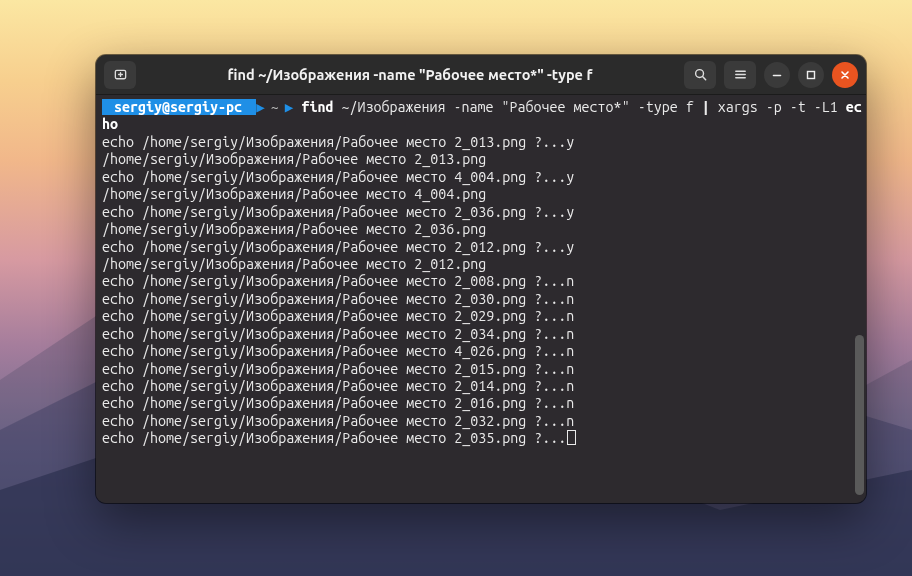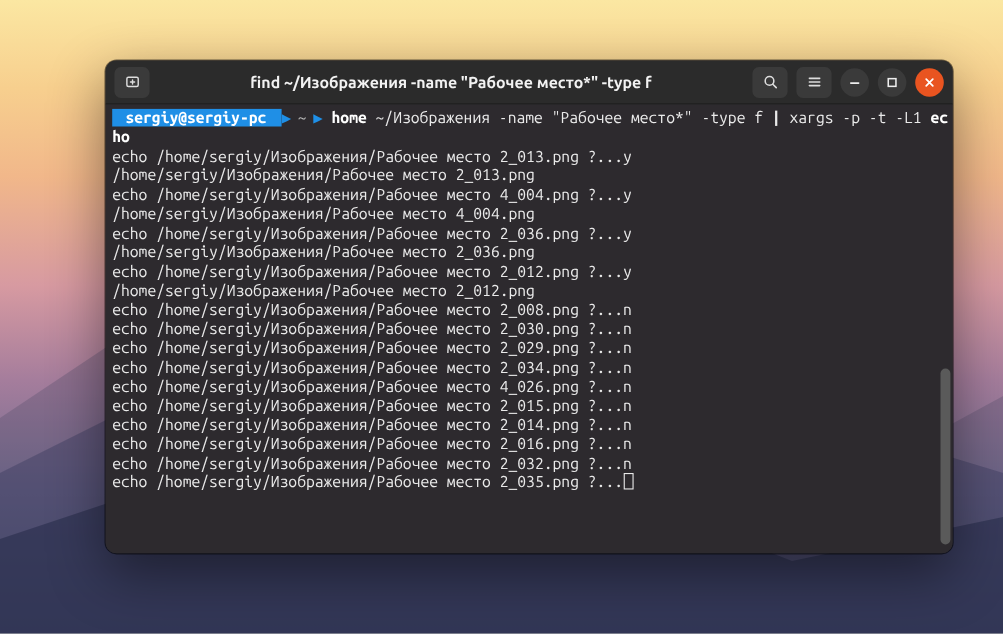--- a/index.html
+++ b/index.html
@@ -107,21 +107,21 @@
         </div>
         <div class="win-ctl close">
           <svg width="12" height="12" viewBox="0 0 12 12">
             <path d="M3 3l6 6M9 3l-6 6" stroke="#fff" stroke-width="1.6" stroke-linecap="round"></path>
           </svg>
         </div>
       </div>
     </div>
 
     <div class="term">
-      <div class="term-inner" id="term-inner"><span class="prompt-user"> sergiy@sergiy-pc </span><span class="prompt-arrow">▶</span><span class="prompt-path">~</span><span class="prompt-caret">▶</span> <span><span class="hl">home</span> ~/Изображения -name "Рабочее место*" -type f <span class="pipe">|</span> xargs -p -t -L1 <span class="hl">echo</span></span>
+      <div class="term-inner" id="term-inner"><span class="prompt-user"> sergiy@sergiy-pc </span><span class="prompt-arrow">▶</span><span class="prompt-path">~</span><span class="prompt-caret">▶</span> <span><span class="hl">find</span> ~/Изображения -name "Рабочее место*" -type f <span class="pipe">|</span> xargs -p -t -L1 <span class="hl">echo</span></span>
 echo /home/sergiy/Изображения/Рабочее место 2_013.png ?...y
 /home/sergiy/Изображения/Рабочее место 2_013.png
 echo /home/sergiy/Изображения/Рабочее место 4_004.png ?...y
 /home/sergiy/Изображения/Рабочее место 4_004.png
 echo /home/sergiy/Изображения/Рабочее место 2_036.png ?...y
 /home/sergiy/Изображения/Рабочее место 2_036.png
 echo /home/sergiy/Изображения/Рабочее место 2_012.png ?...y
 /home/sergiy/Изображения/Рабочее место 2_012.png
 echo /home/sergiy/Изображения/Рабочее место 2_008.png ?...n
 echo /home/sergiy/Изображения/Рабочее место 2_030.png ?...n

